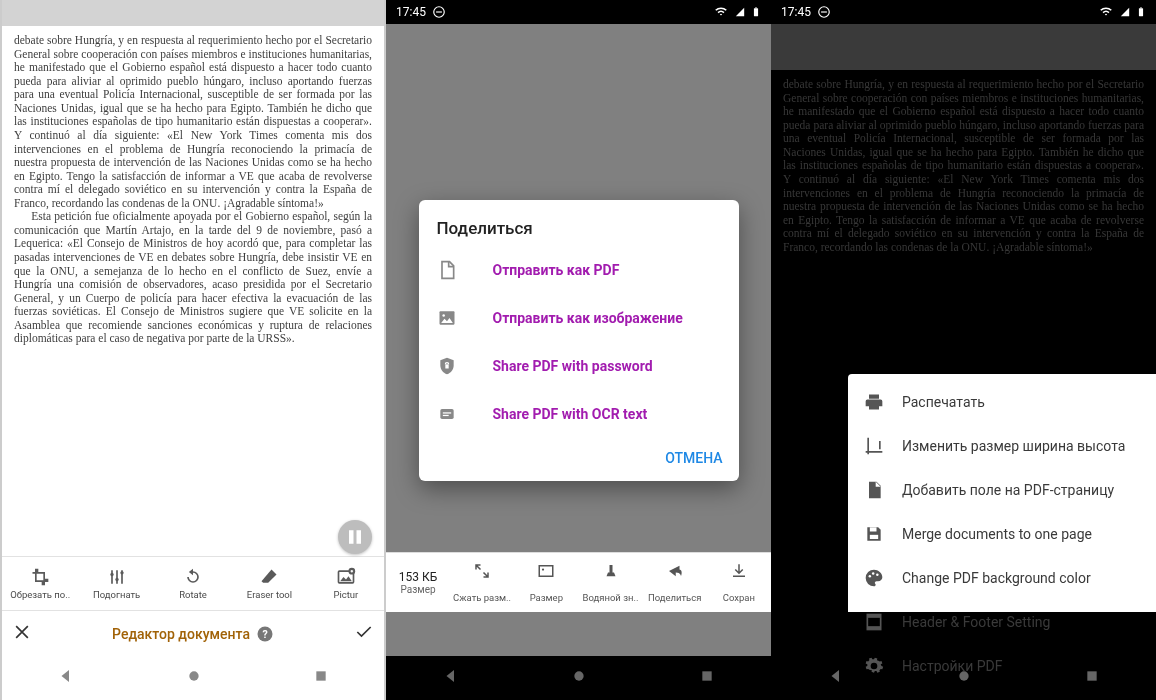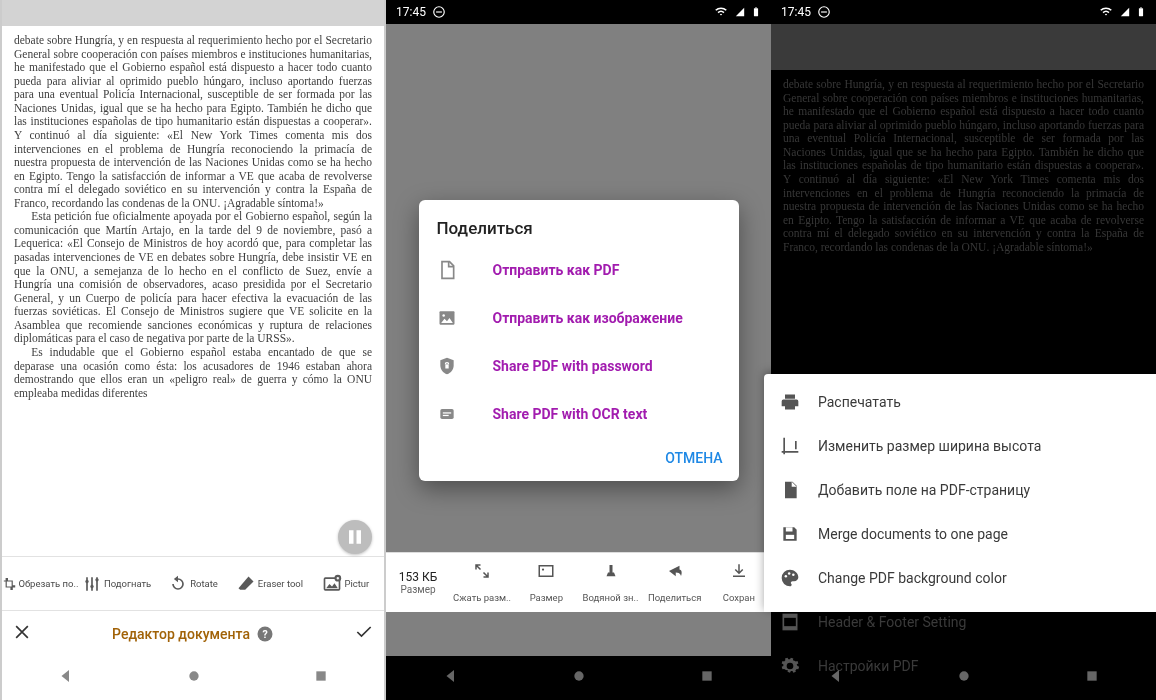--- a/index.html
+++ b/index.html
@@ -21,21 +21,21 @@
   .s1 .navbar svg { fill:#888; }
 
   
   .s1-top { height:26px; background:#d3d3d3; }
   .doc-area { position:relative; background:#fff; height:530px; padding: 8px 12px 0 12px; }
   .doc-text { font-family: "Times New Roman", serif; font-size:11.5px; line-height:1.18; color:#3e3e3e; text-align:justify; }
   .doc-text p { text-indent: 1.5em; margin:0; }
   .doc-text p.first { text-indent:0; }
   .doc-overlay-btn { position:absolute; right:12px; bottom:2px; width:34px; height:34px; border-radius:50%; background:#bdbdbd; display:flex; align-items:center; justify-content:center; box-shadow:0 1px 3px rgba(0,0,0,.25);}
   .toolbar { height:54px; border-top:1px solid #e2e2e2; display:flex; }
-  .tool { flex:1; display:flex; flex-direction:row; align-items:center; justify-content:center; gap:2px; font-size:9.5px; color:#4a4a4a; white-space:nowrap; overflow:hidden; }
+  .tool { flex:1; display:flex; flex-direction:column; align-items:center; justify-content:center; gap:2px; font-size:9.5px; color:#4a4a4a; white-space:nowrap; overflow:hidden; }
   .tool svg { fill:#5a5a5a; }
   .tool.active { color:#1e88e5; }
   .tool.active svg { fill:#1e88e5; }
   .editor-bar { height:46px; border-top:1px solid #e2e2e2; display:flex; align-items:center; padding:0 10px; gap:8px; }
   .editor-title { flex:1; text-align:center; font-size:14px; color:#a16207; font-weight:500; display:flex; align-items:center; justify-content:center; gap:6px;}
   .s1 .navbar{ background:#fff; }
 
   
   .s2-body { position:relative; height:632px; background:#808080; }
   .dialog-overlay { position:absolute; inset:0; display:flex; align-items:center; justify-content:center; }
@@ -50,38 +50,37 @@
   .bb-left small{font-size:10px;color:#666}
   .bb-items { flex:1; display:flex; }
   .bb-item { flex:1; display:flex; flex-direction:column; align-items:center; justify-content:center; gap:12px; font-size:9.5px; color:#555; white-space:nowrap; overflow:hidden;}
   .bb-item svg{fill:#555}
 
   
   .s3-body { position:relative; height:632px; }
   .s3-doc { position:absolute; top:46px; left:0; right:0; padding: 8px 12px 0 12px; }
   .s3-doc .doc-text { color:#555; }
   .s3-shade { position:absolute; inset:0; background:rgba(0,0,0,0.35); }
-  .menu { position:absolute; right:0; top:350px; width:392px; bottom:44px; background:#fff; border-radius:4px 0 0 0; box-shadow:0 -2px 10px rgba(0,0,0,.35); padding:6px 0; }
+  .menu { position:absolute; right:0; top:350px; width:308px; bottom:44px; background:#fff; border-radius:4px 0 0 0; box-shadow:0 -2px 10px rgba(0,0,0,.35); padding:6px 0; }
   .menu-item { display:flex; align-items:center; padding:12px 16px; gap:18px; color:#3a3a3a; font-size:14px; }
   .menu-item svg { fill:#555; width:20px; height:20px; }
   .s3-topgap{height:46px;background:#5a5a5a}
 </style>
 </head>
 <body>
 
 <div class="screens">
 
   <div class="screen s1">
     <div class="s1-top"></div>
 
     <div class="doc-area">
       <div class="doc-text">
         <p class="first">debate sobre Hungría, y en respuesta al requerimiento hecho por el Secretario General sobre cooperación con países miembros e instituciones humanitarias, he manifestado que el Gobierno español está dispuesto a hacer todo cuanto pueda para aliviar al oprimido pueblo húngaro, incluso aportando fuerzas para una eventual Policía Internacional, susceptible de ser formada por las Naciones Unidas, igual que se ha hecho para Egipto. También he dicho que las instituciones españolas de tipo humanitario están dispuestas a cooperar». Y continuó al día siguiente: «El New York Times comenta mis dos intervenciones en el problema de Hungría reconociendo la primacía de nuestra propuesta de intervención de las Naciones Unidas como se ha hecho en Egipto. Tengo la satisfacción de informar a VE que acaba de revolverse contra mí el delegado soviético en su intervención y contra la España de Franco, recordando las condenas de la ONU. ¡Agradable síntoma!»</p>
         <p>Esta petición fue oficialmente apoyada por el Gobierno español, según la comunicación que Martín Artajo, en la tarde del 9 de noviembre, pasó a Lequerica: «El Consejo de Ministros de hoy acordó que, para completar las pasadas intervenciones de VE en debates sobre Hungría, debe insistir VE en que la ONU, a semejanza de lo hecho en el conflicto de Suez, envíe a Hungría una comisión de observadores, acaso presidida por el Secretario General, y un Cuerpo de policía para hacer efectiva la evacuación de las fuerzas soviéticas. El Consejo de Ministros sugiere que VE solicite en la Asamblea que recomiende sanciones económicas y ruptura de relaciones diplomáticas para el caso de negativa por parte de la URSS».</p>
-        <p>Es indudable que el Gobierno español estaba encantado de que se deparase una ocasión como ésta: los acusadores de 1946 estaban ahora demostrando que ellos eran un «peligro real» de guerra y cómo la ONU empleaba medidas diferentes</p>
       </div>
       <div class="doc-overlay-btn">
         <svg width="18" height="18" viewBox="0 0 24 24">
             <path fill="#fff" d="M4 3h6v18H4zM14 3h6v18h-6z"></path>
           </svg>
       </div>
     </div>
 
     <div class="toolbar">
       <div class="tool">

